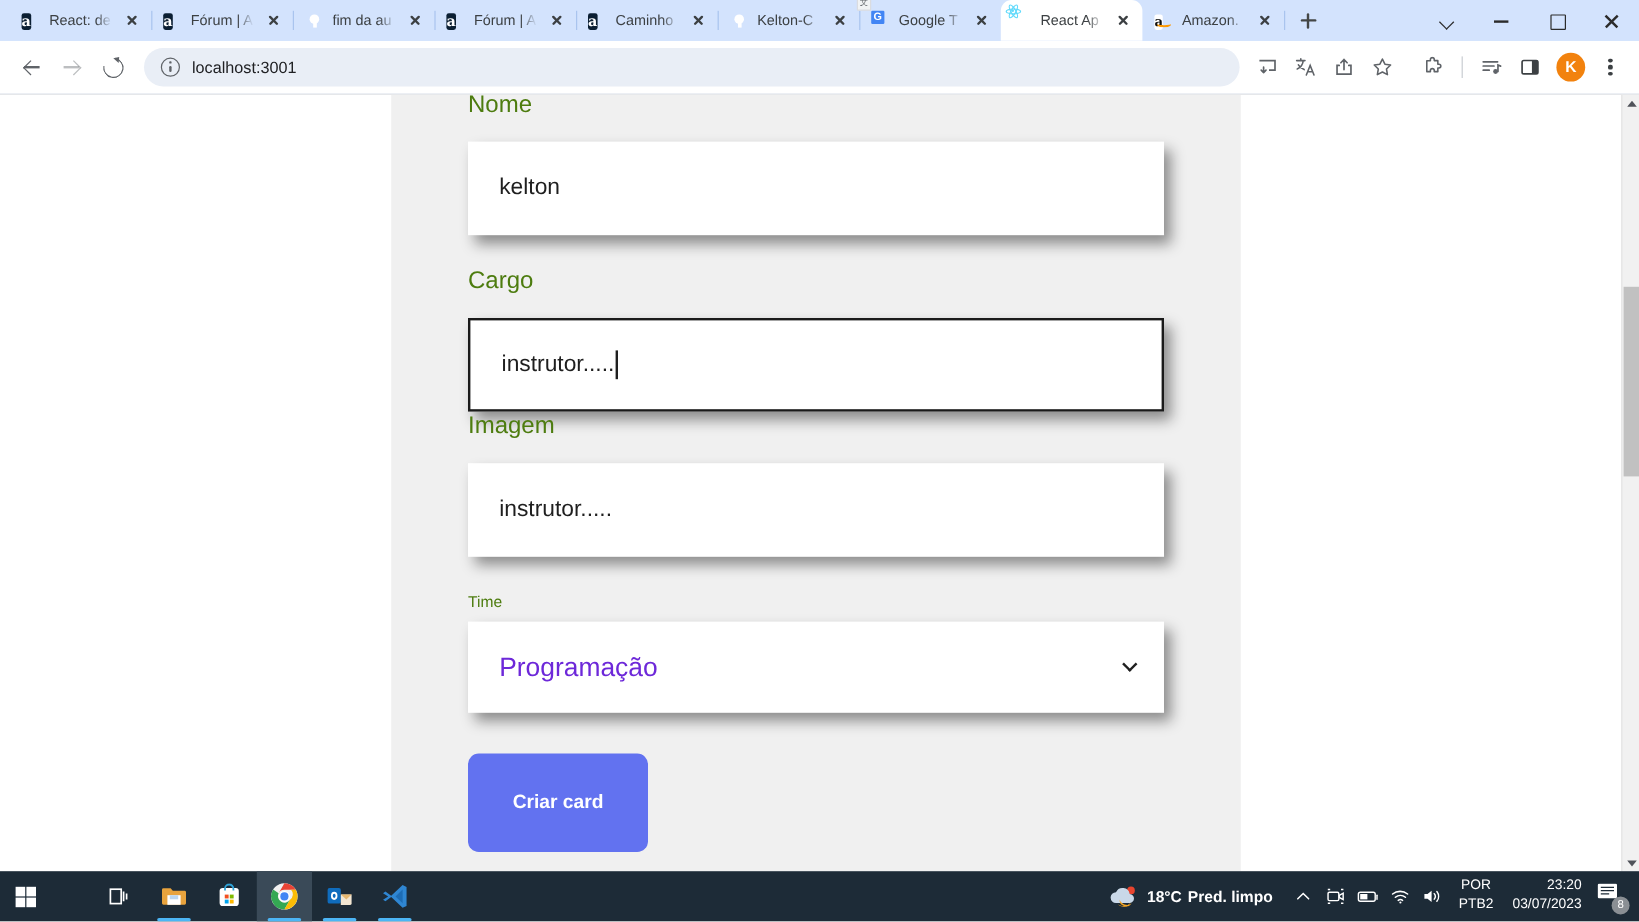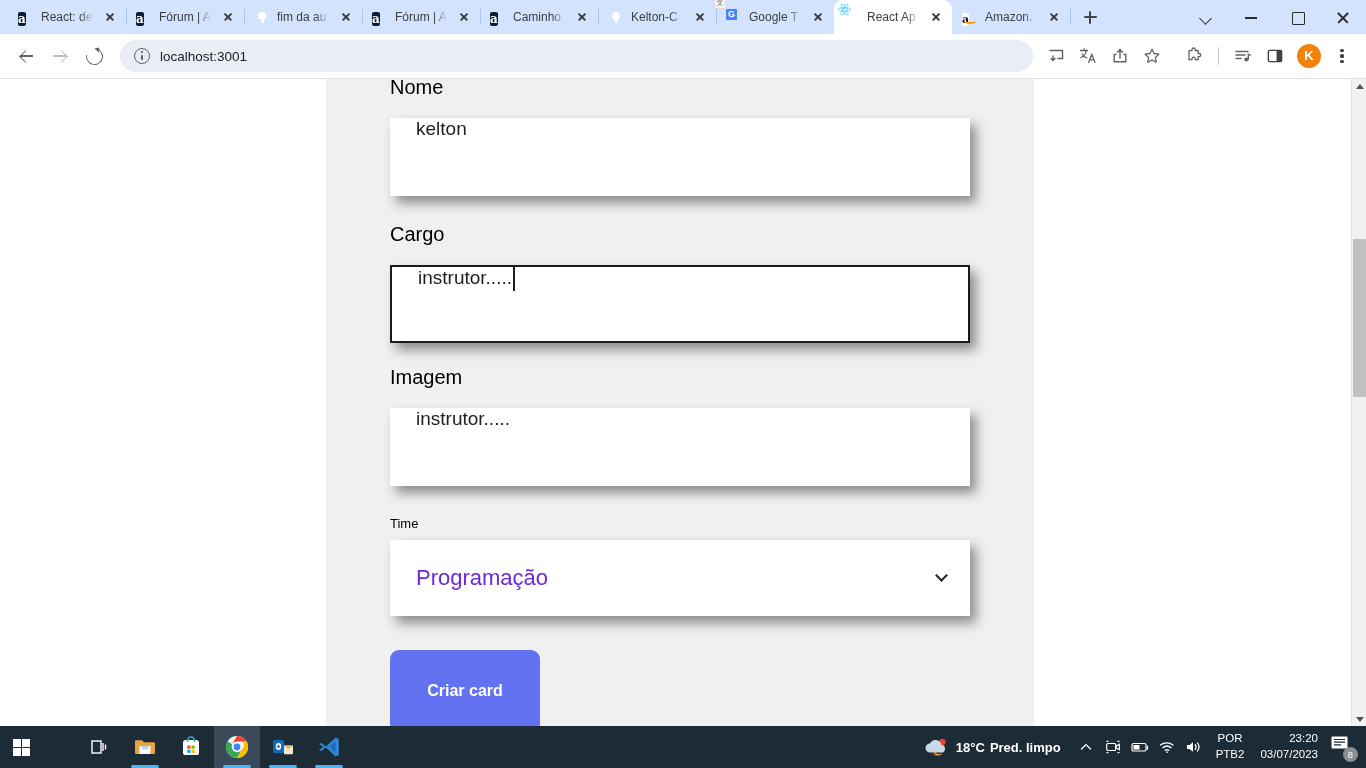--- a/index.html
+++ b/index.html
@@ -221,26 +221,26 @@
     height: 648px; background: #ffffff; position: relative; overflow: hidden;
     display: flex; justify-content: center;
     border-top: 1px solid #dfe1e5;
   }
   .formpanel {
     width: 708px; background: #f0f0f0; margin-left: -6px;
     padding: 0 64px; position: relative;
   }
   .field { position: relative; }
   .flabel {
-    font-size: 20px; color: #000000; line-height: 1.2;
+    font-size: 20px; color: #4d7c0f; line-height: 1.2;
     font-family: "Liberation Sans", sans-serif;
   }
   .flabel.small { font-size: 13px; }
   .fbox {
-    background: #ffffff; height: 78px; display: flex; align-items: flex-start;
+    background: #ffffff; height: 78px; display: flex; align-items: center;
     padding: 0 26px; font-size: 19px; color: #1f1f1f;
     box-shadow: 6px 7px 11px rgba(0,0,0,0.42);
     border: 0;
   }
   .fbox.focused {
     border: 2px solid #1a1a1a;
   }
   .caret {
     display: inline-block; width: 1.6px; height: 24px; background: #1f1f1f;
     margin-left: 1px; vertical-align: middle;
@@ -496,21 +496,21 @@
       </div>
 
       <div class="field" style="margin-top:26px">
         <div class="flabel">Cargo</div>
         <div class="fbox focused" style="margin-top:19px">
           <span>instrutor.....</span>
             <span class="caret"></span>
         </div>
       </div>
 
-      <div class="field" style="margin-top:22px">
+      <div class="field" style="">
         <div class="flabel">Imagem</div>
         <div class="fbox" style="margin-top:19px">
           <span>instrutor.....</span>
         </div>
       </div>
 
       <div class="field" style="margin-top:30px">
         <div class="flabel small">Time</div>
         <div class="selectbox" style="margin-top:8px">
           <span>Programação</span>

